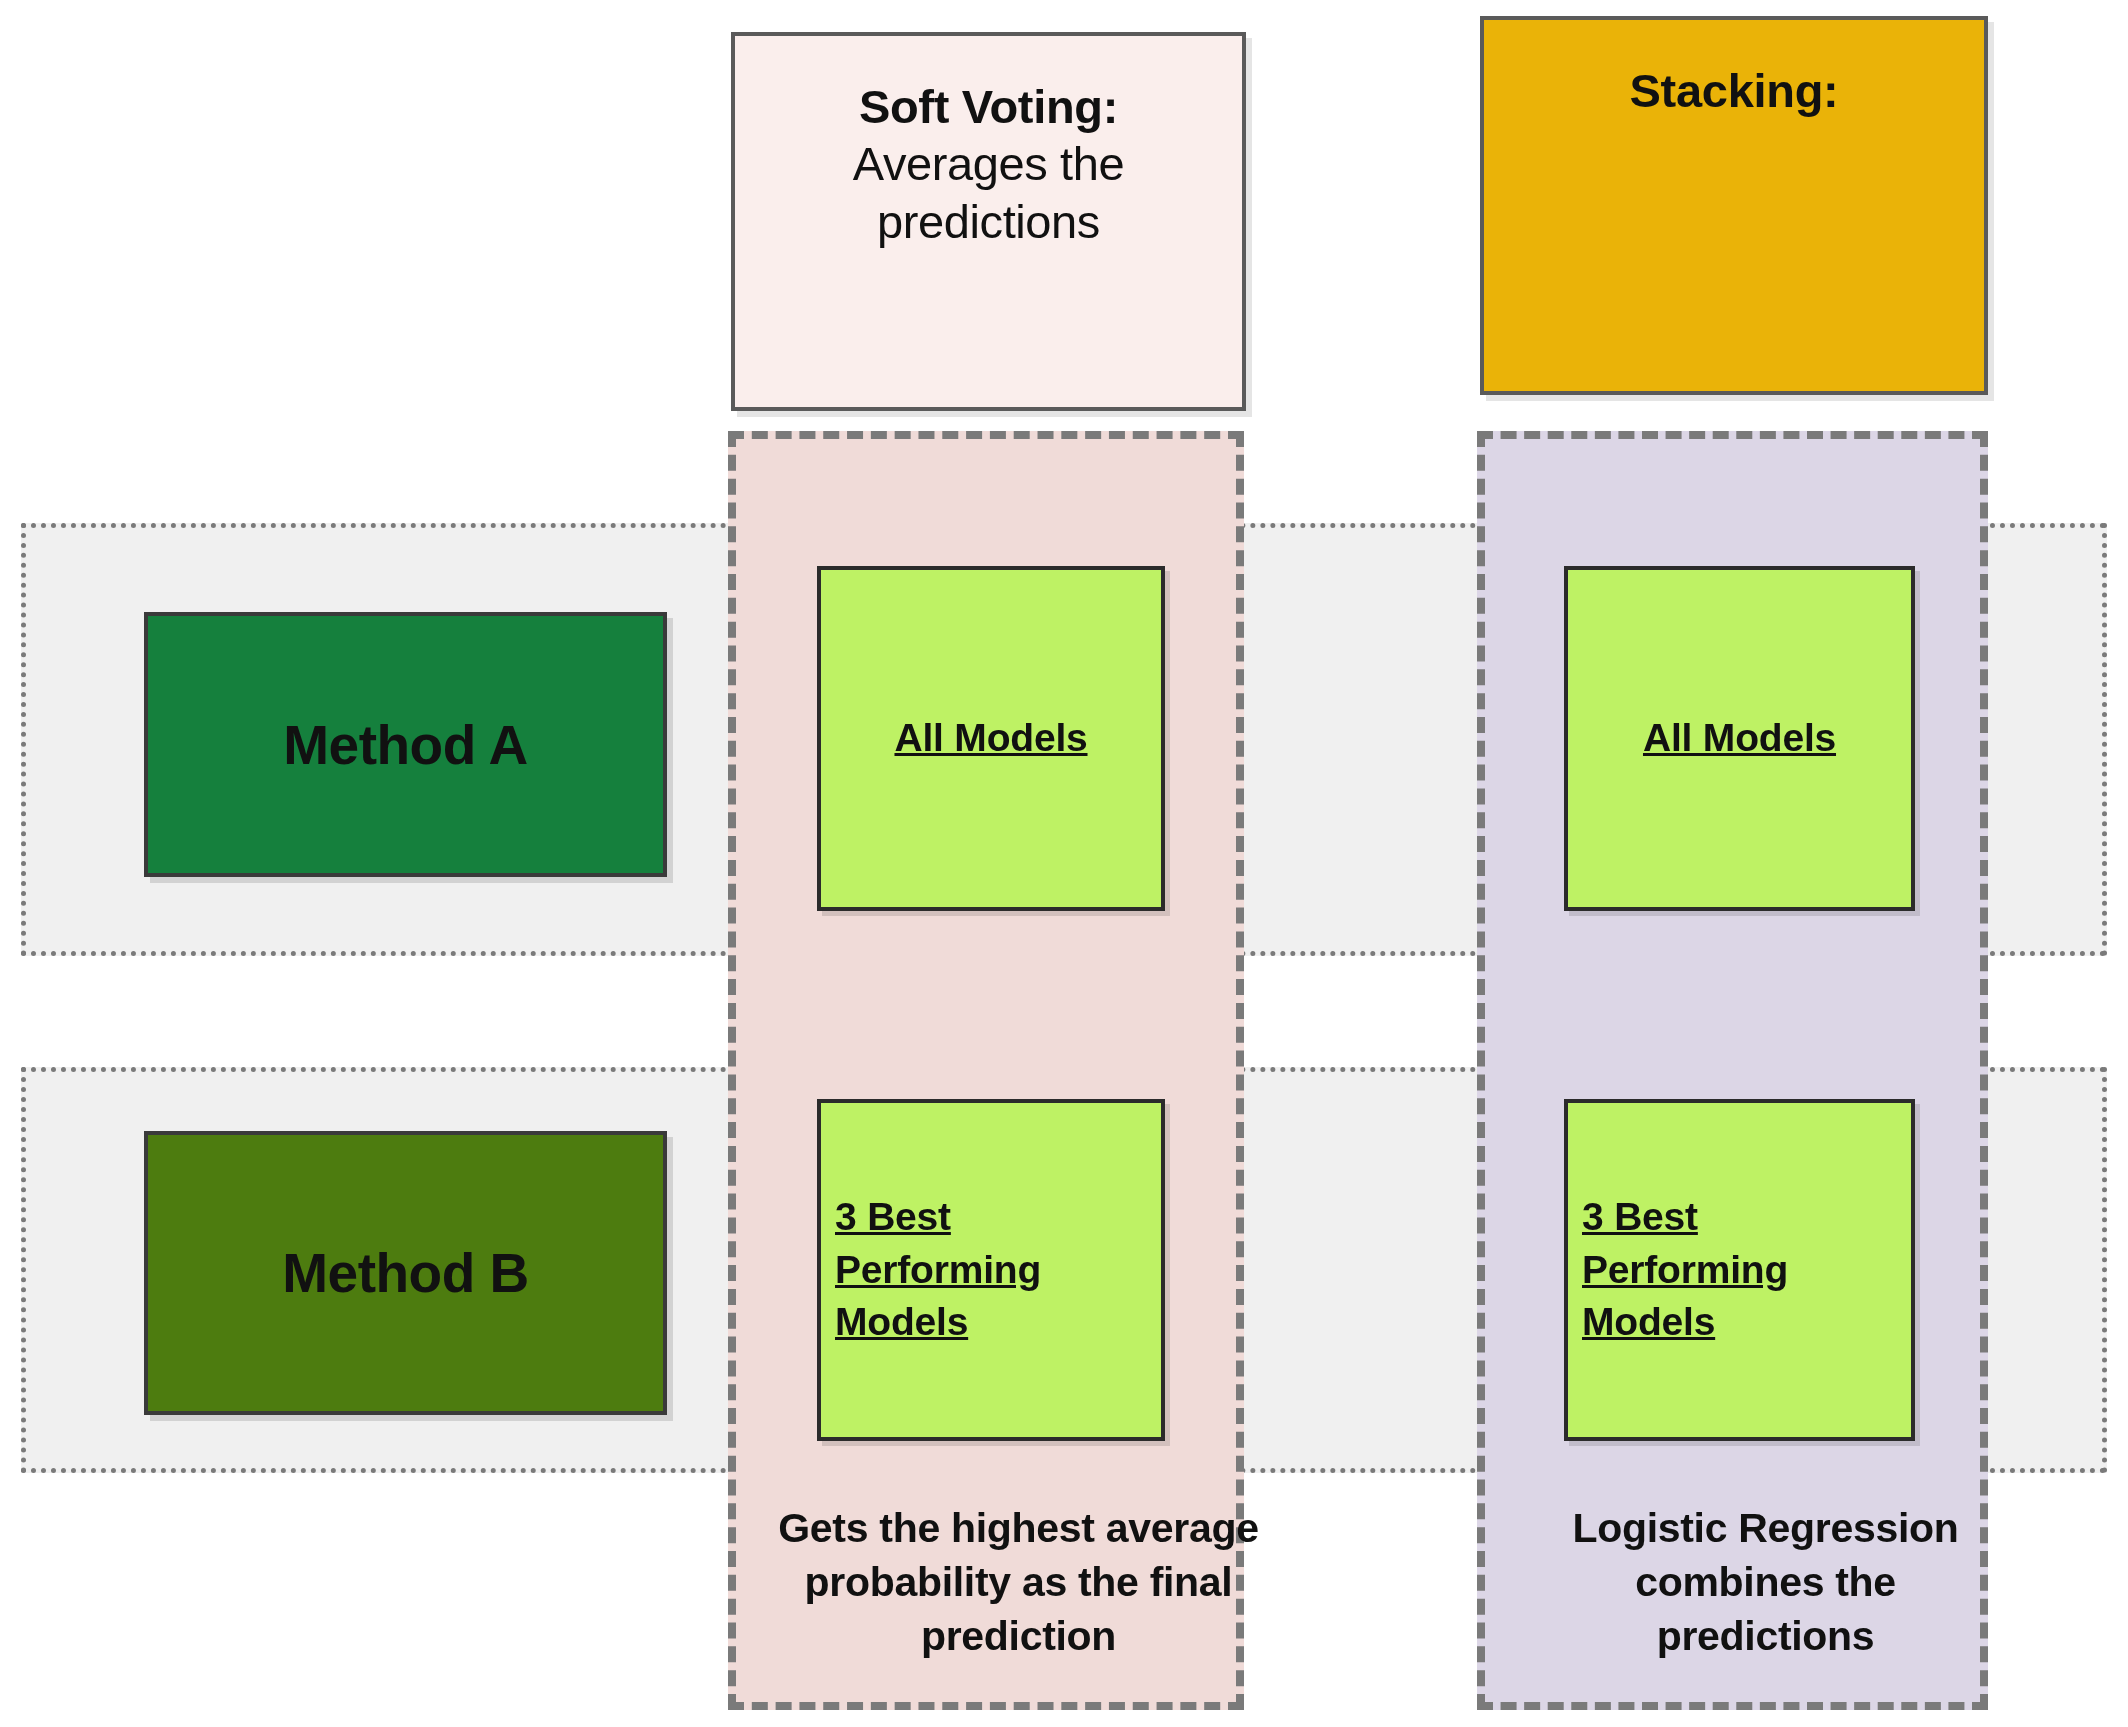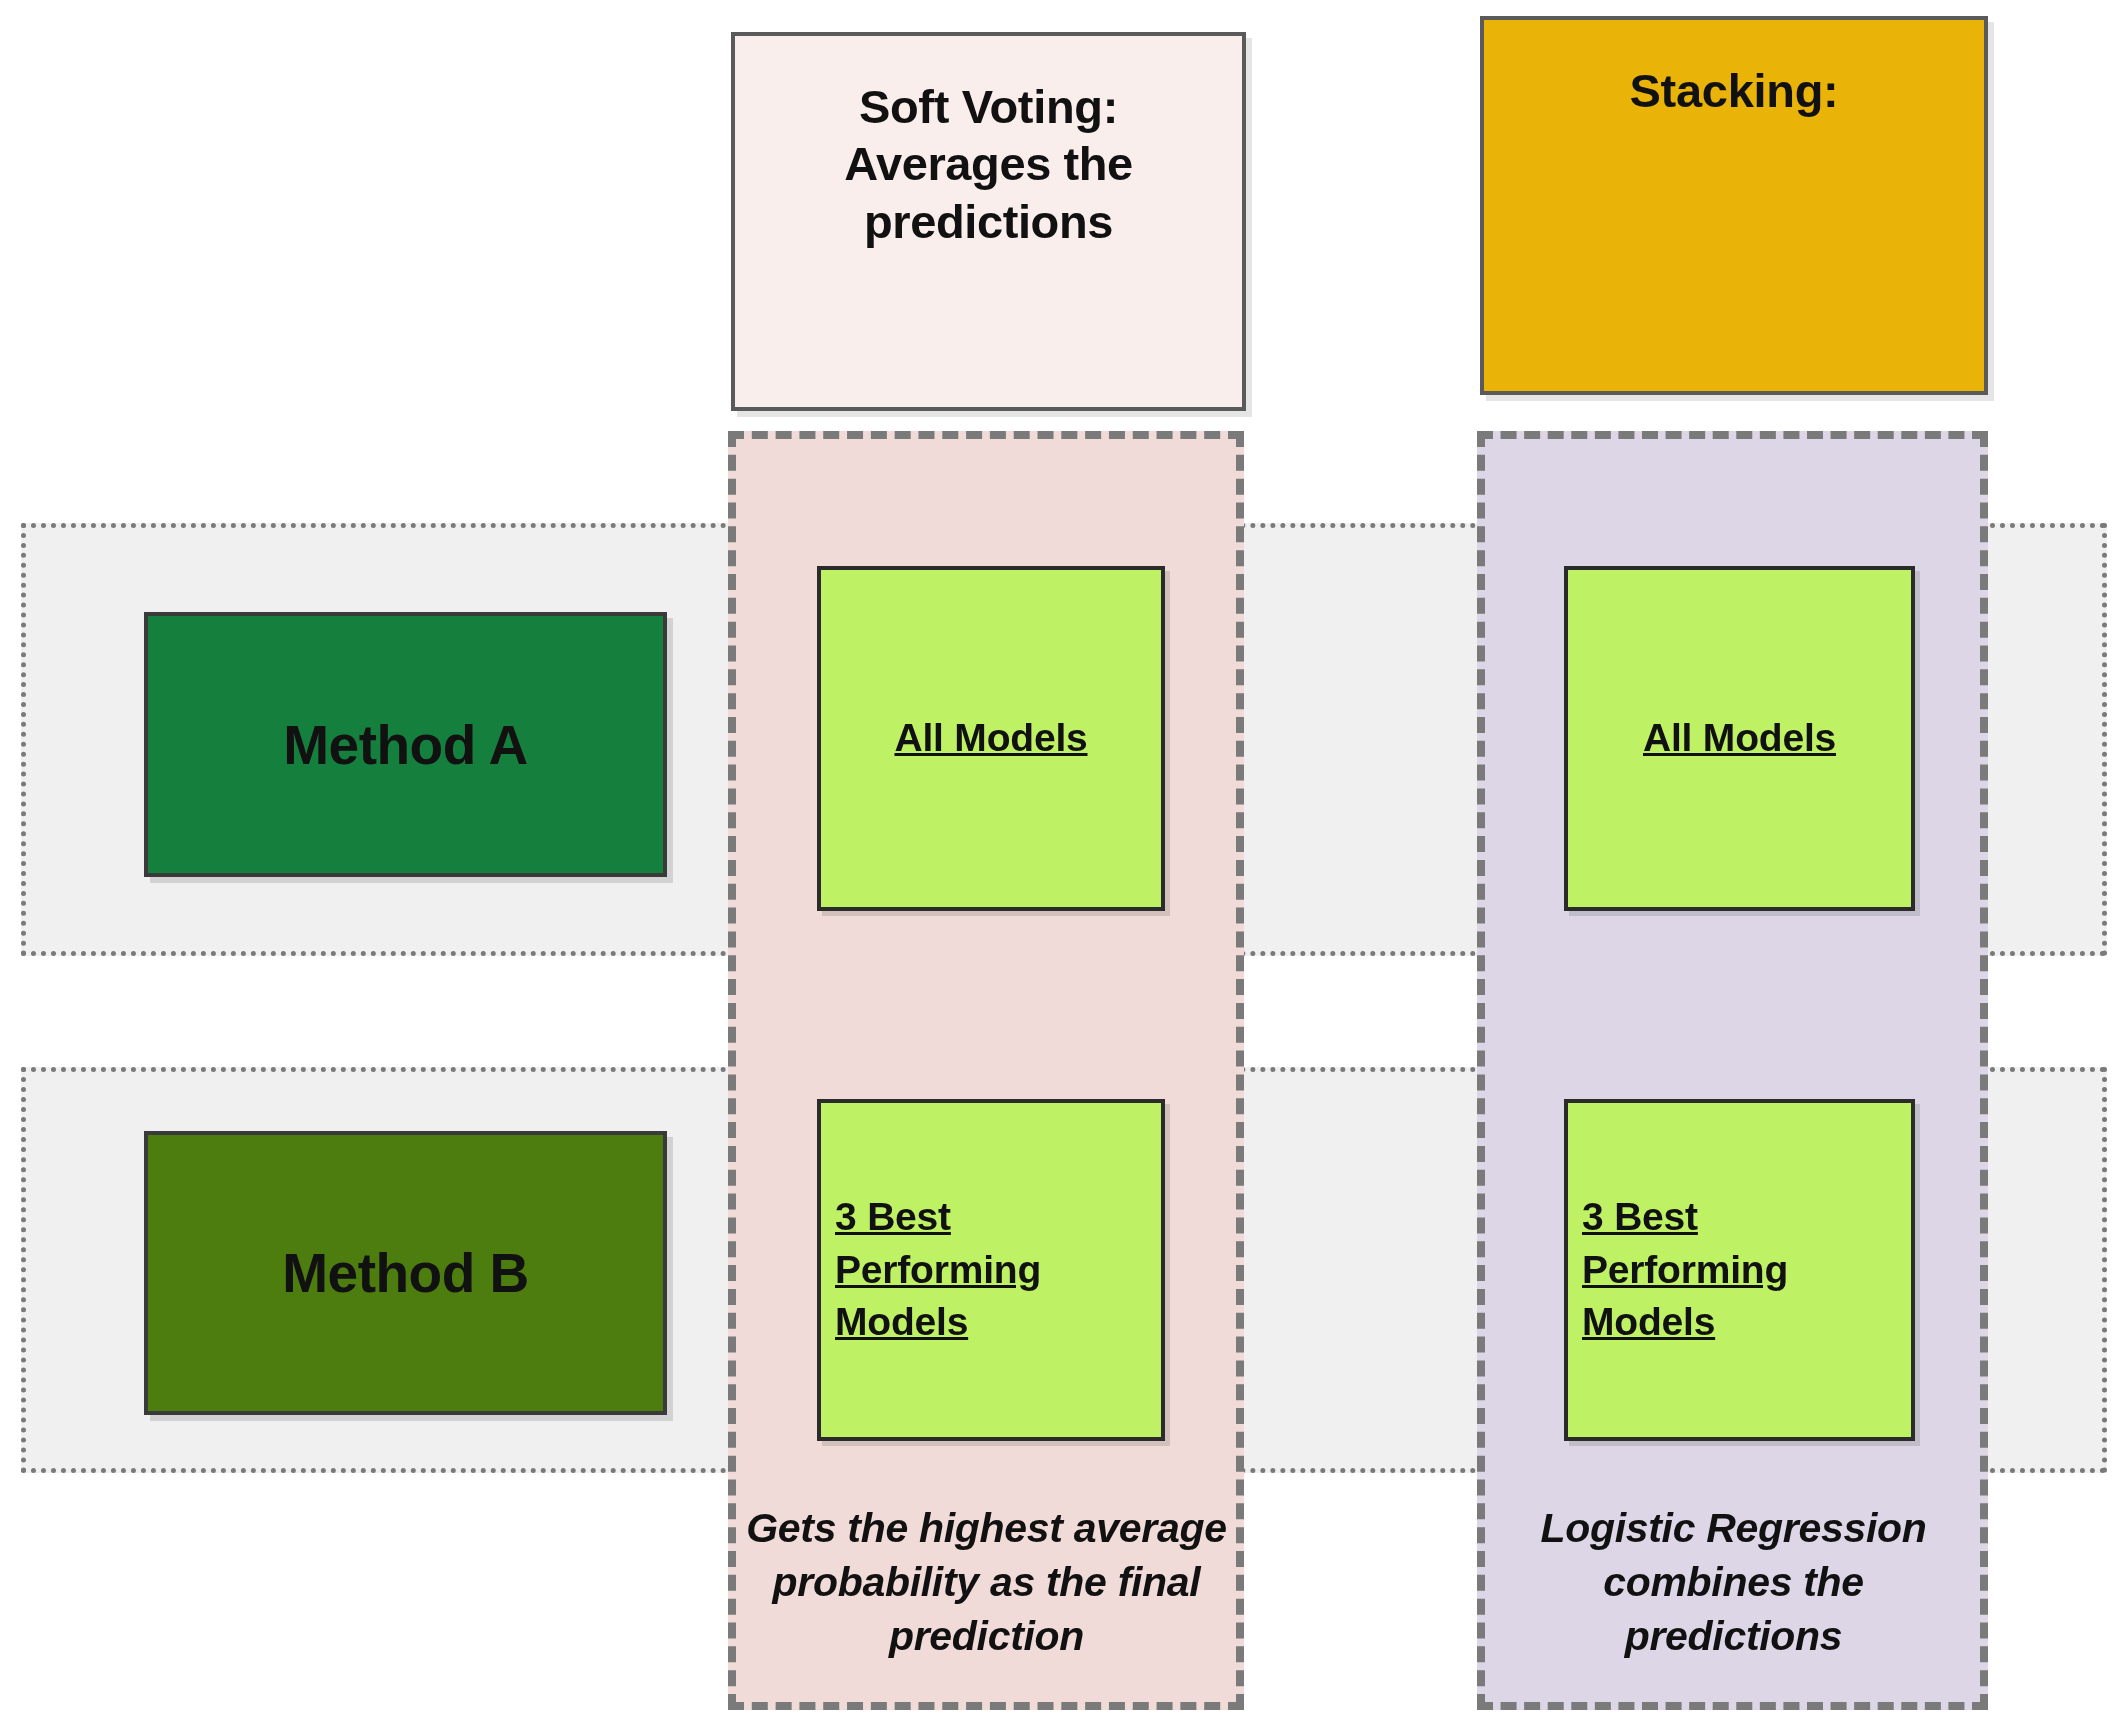--- a/index.html
+++ b/index.html
@@ -75,21 +75,21 @@
     background: #eab308;
   }
   .header-title {
     font-size: 47px;
     font-weight: bold;
     letter-spacing: -0.3px;
     display: block;
   }
   .header-desc {
     font-size: 47px;
-    font-weight: bold;
+    font-weight: normal;
     display: block;
     padding: 0 10px;
     letter-spacing: -0.4px;
   }
 
   
   .method-box {
     position: absolute;
     box-sizing: border-box;
     border: 4px solid #3a3a3a;
@@ -133,25 +133,25 @@
   #cell-sv-all   { left: 817px;  top: 566px;  width: 348px; height: 345px; }
   #cell-st-all   { left: 1564px; top: 566px;  width: 351px; height: 345px; }
   #cell-sv-best  { left: 817px;  top: 1099px; width: 348px; height: 342px; }
   #cell-st-best  { left: 1564px; top: 1099px; width: 351px; height: 342px; }
 
   
   .column-caption {
     position: absolute;
     z-index: 7;
     text-align: center;
-    font-style: italic;
     font-weight: bold;
     font-size: 41px;
     line-height: 1.32;
     letter-spacing: -0.3px;
+    margin-left: 32px;
   }
   #caption-soft-voting { left: 741px;  top: 1501px; width: 491px; }
   #caption-stacking    { left: 1491px; top: 1501px; width: 485px; }
 </style>
 </head>
 <body>
 
 <div id="stage">
 
   <div id="row-band-a" class="row-band"></div>

